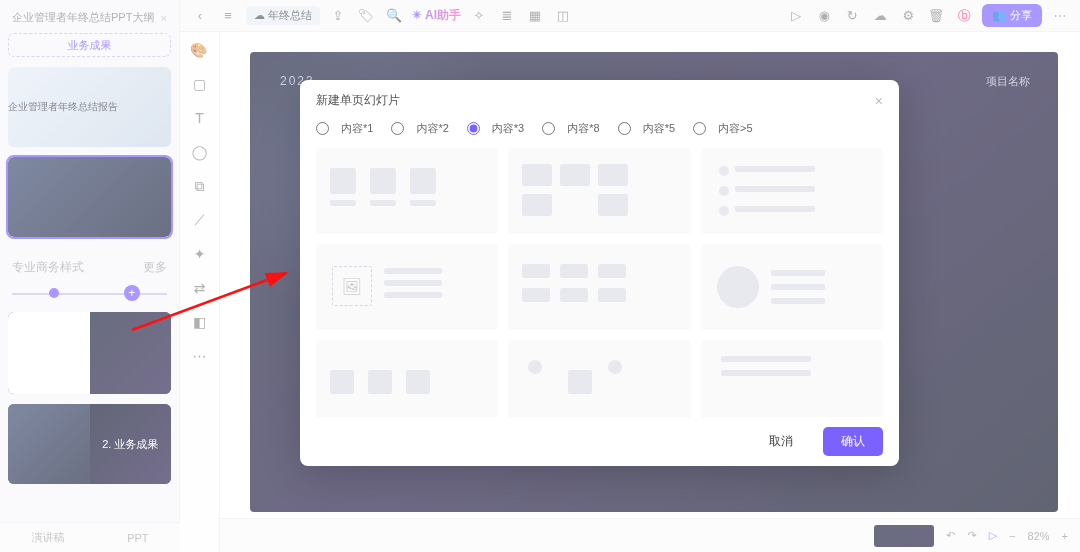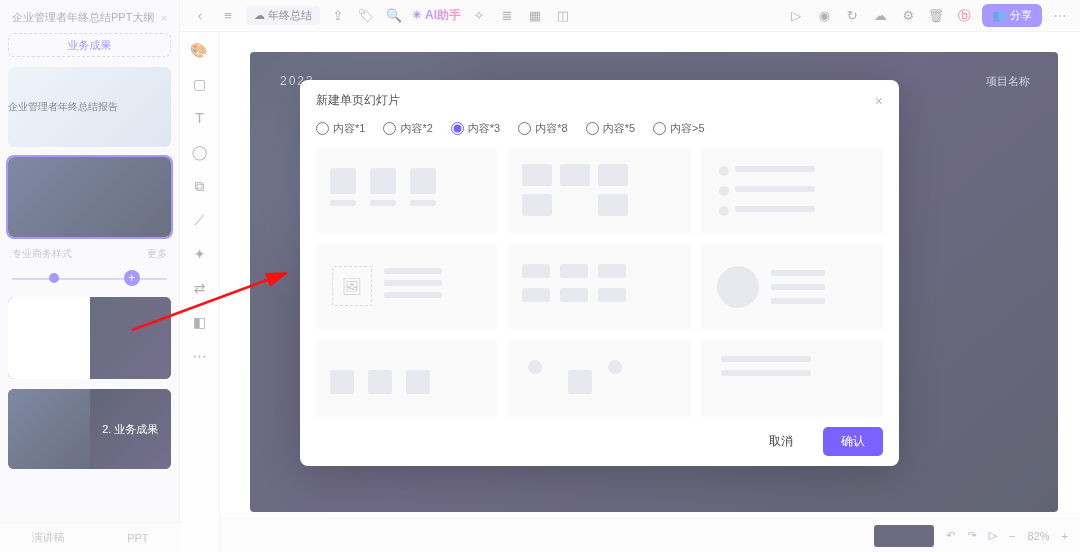--- a/index.html
+++ b/index.html
@@ -8,21 +8,21 @@
   .filetab { display:flex; align-items:center; font-size:11px; color:#888; padding:2px 4px; margin-bottom:6px; }
   .filetab .x { margin-left:auto; color:#bbb; cursor:pointer; }
   .addpage { border:1px dashed #c7c2e8; border-radius:6px; height:24px; display:flex; align-items:center; justify-content:center; color:#7b61ff; font-size:11px; }
   .thumb { width:100%; height:80px; border-radius:6px; margin-top:10px; overflow:hidden; position:relative; background:#222; color:#fff; font-size:11px; display:flex; align-items:center; justify-content:center; }
   .thumb.light { background:linear-gradient(135deg,#e6eef7,#cdd9e8); color:#445; }
   .thumb.sel { outline:2px solid #7b61ff; }
   .thumb .cap { position:absolute; right:10px; top:50%; transform:translateY(-50%); font-size:11px; }
   .thumb-half { display:flex; width:100%; height:100%; }
   .thumb-half .l { flex:1; background:linear-gradient(135deg,#3a4a70,#1c2340); }
   .thumb-half .r { flex:1; background:linear-gradient(135deg,#0f1430,#2b2250); display:flex; align-items:center; justify-content:center; }
-  .section-row { display:flex; justify-content:space-between; font-size:10px; color:#aaa; margin-top:10px; padding:0 4px; }
+  .section-row { display:flex; justify-content:space-between; font-size:12px; color:#aaa; margin-top:22px; padding:0 4px; }
   .timeline { position:relative; height:18px; margin-top:8px; }
   .timeline .line { position:absolute; left:4px; right:4px; top:50%; height:2px; background:#c9c0f4; }
   .timeline .dot { position:absolute; top:50%; transform:translate(-50%,-50%); width:10px; height:10px; border-radius:50%; background:#7b61ff; }
   .timeline .plus { position:absolute; top:50%; transform:translate(-50%,-50%); width:16px; height:16px; border-radius:50%; background:#7b61ff; color:#fff; font-size:12px; line-height:16px; text-align:center; }
   .bottom-tabs { position:absolute; bottom:0; left:0; width:180px; height:30px; display:flex; justify-content:space-around; align-items:center; font-size:11px; color:#aaa; border-top:1px solid #eee; background:#fafbfc; }
   .toolcol { position:absolute; left:180px; top:0; width:40px; height:552px; background:#fdfdfe; border-right:1px solid #eee; display:flex; flex-direction:column; align-items:center; gap:14px; padding-top:40px; }
   .toolcol .ticon { width:20px; height:20px; display:flex; align-items:center; justify-content:center; color:#888; font-size:14px; cursor:pointer; }
   .topstrip { position:absolute; left:180px; top:0; height:32px; right:0; display:flex; align-items:center; padding:0 10px; gap:8px; background:#f9f9fb; border-bottom:1px solid #eee; }
   .topstrip .ticon { width:20px; height:20px; display:flex; align-items:center; justify-content:center; color:#888; font-size:13px; cursor:pointer; }
   .topstrip .pill { background:#eaeef4; padding:2px 8px; border-radius:4px; font-size:11px; color:#555; }
@@ -40,21 +40,21 @@
   .bottombar { position:absolute; left:220px; right:0; bottom:0; height:34px; background:#fafbfc; border-top:1px solid #eee; display:flex; align-items:center; padding:0 12px; gap:12px; font-size:11px; color:#999; }
   .bottombar .mini { width:60px; height:22px; background:linear-gradient(140deg,#1a1f3c,#211a44); border-radius:3px; }
   .bottombar .spacer { flex:1; }
   .modal { position:absolute; left:300px; top:80px; width:599px; height:386px; background:#fff; border-radius:8px; box-shadow:0 8px 40px rgba(0,0,0,0.2); display:flex; flex-direction:column; }
   .modal-head { display:flex; align-items:center; padding:12px 16px; font-size:12px; color:#555; }
   .modal-head .close { margin-left:auto; color:#bbb; font-size:14px; cursor:pointer; }
   .tabs { display:flex; gap:28px; padding:0 24px 10px 24px; font-size:11px; color:#888; }
   .tabs span { padding:4px 10px; border-radius:4px; cursor:pointer; }
   .tabs span.active { border:1px solid #7b61ff; color:#7b61ff; }
   .radios { display:flex; gap:18px; padding:0 16px 8px 16px; font-size:11px; color:#666; }
-  .radios label { display:flex; align-items:center; gap:4px; cursor:pointer; }
+  .radios label { display:flex; align-items:center; gap:12px; cursor:pointer; }
   .radios input { accent-color:#7b61ff; }
   .grid { flex:1; overflow:auto; padding:4px 16px; display:grid; grid-template-columns:repeat(3,1fr); gap:10px; }
   .tpl { height:86px; border-radius:4px; background:#fafafb; display:flex; align-items:center; justify-content:center; position:relative; }
   .tpl .sk { background:#e7e9ee; border-radius:2px; position:absolute; }
   .modal-foot { display:flex; justify-content:flex-end; gap:12px; padding:10px 16px; font-size:12px; }
   .modal-foot .btn { padding:6px 18px; border-radius:5px; cursor:pointer; }
   .modal-foot .cancel { color:#404040; }
   .modal-foot .ok { background:#7b61ff; color:#fff; }
 </style>
 </head>

